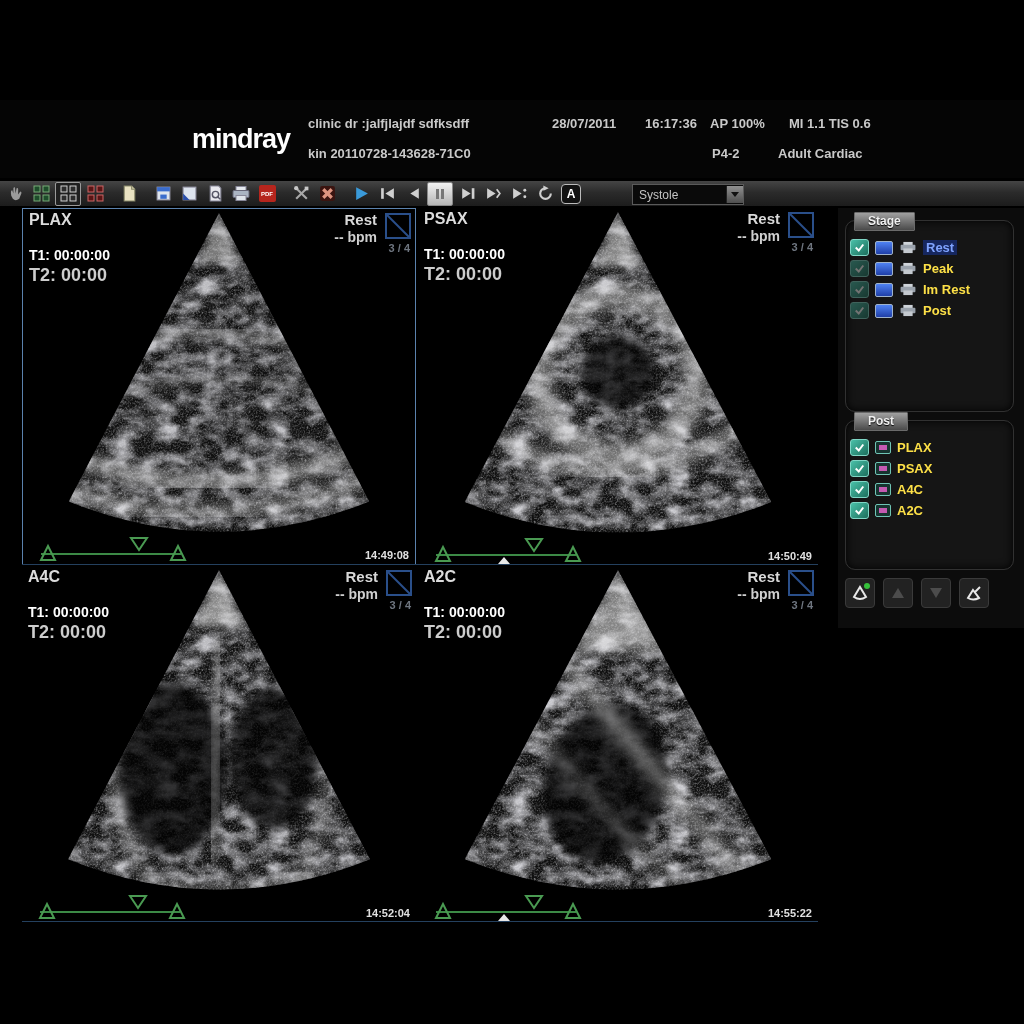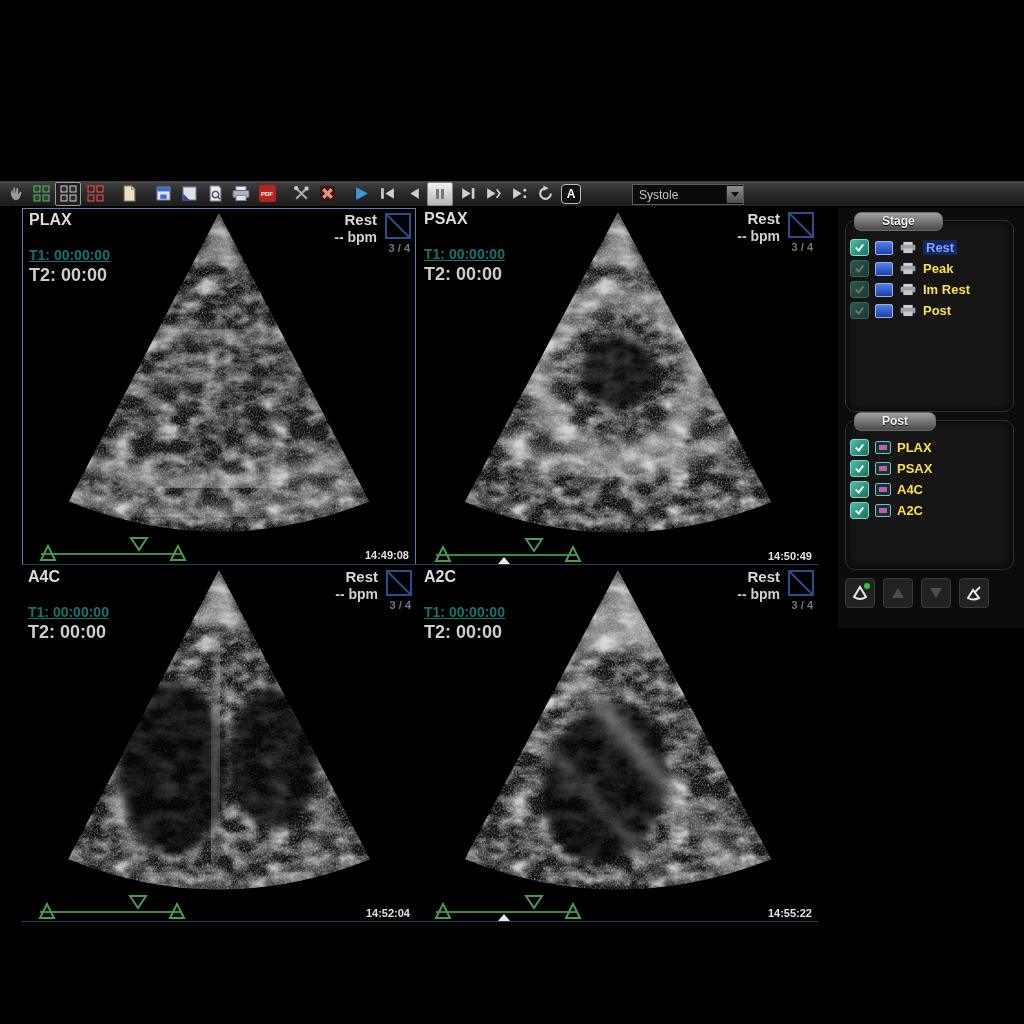--- a/index.html
+++ b/index.html
@@ -36,35 +36,35 @@
          display:flex;align-items:center;justify-content:center;}
   .caret{width:0;height:0;border-left:4px solid transparent;border-right:4px solid transparent;border-top:5px solid #111;}
   
   .q{position:absolute;background:#000;box-sizing:border-box;overflow:hidden;}
   .q.sel{border:1px solid #5b82ad;}
   .fan{position:absolute;left:0;top:0;width:100%;height:100%;}
   .q .t{position:absolute;font-weight:bold;white-space:nowrap;}
   .q-view{left:6px;top:2px;font-size:16px;color:#dcdcdc;}
   .q-stage{right:38px;top:2px;font-size:15px;color:#d8d8d8;}
   .q-bpm{right:38px;top:20px;font-size:14px;color:#cfcfcf;}
-  .q-t1{left:6px;top:38px;font-size:14px;color:#0f766e;text-decoration:underline;}
+  .q-t1{left:6px;top:38px;font-size:14px;color:#ffffff;}
   .q-t2{left:6px;top:56px;font-size:18px;color:#cdcdcd;}
   .q-page{right:5px;top:33px;font-size:11px;color:#6f7680;}
   .q-time{right:6px;bottom:3px;font-size:11px;color:#e0e0e0;}
   .pg-ic{position:absolute;right:4px;top:4px;width:26px;height:26px;}
   .q-tl{position:absolute;left:10px;bottom:2px;}
   .rowline{position:absolute;left:22px;width:796px;height:1px;background:#24405e;}
   .fmark{position:absolute;width:0;height:0;border-left:6px solid transparent;border-right:6px solid transparent;
          border-bottom:7px solid #e8e8e8;}
   
   .rpanel{position:absolute;left:838px;top:208px;width:186px;height:420px;background:#0c0c0c;}
   .gbox{position:absolute;left:7px;width:167px;background:#151515;border:1px solid #313131;border-radius:10px;
         box-shadow:inset 0 0 8px #000;}
-  .gbox .tab{position:absolute;left:8px;top:-9px;padding:1px 27px 2px;font-size:12px;font-weight:bold;color:#efefef;
-        background:linear-gradient(#a0a0a0,#4a4a4a);border:1px solid #6a6a6a;border-radius:7px;
+  .gbox .tab{position:absolute;left:8px;top:-9px;padding:1px 13px 2px;font-size:12px;font-weight:bold;color:#efefef;
+        background:linear-gradient(#a0a0a0,#4a4a4a);border:1px solid #6a6a6a;border-radius:1px;
         text-shadow:0 1px 1px #000;}
   .row{display:flex;align-items:center;height:21px;padding-left:4px;gap:6px;}
   .rows{padding-top:16px;}
   .chk{width:17px;height:15px;border-radius:3px;background:linear-gradient(135deg,#49c0a8,#1d6f5d);
        border:1px solid #7fd6c5;display:flex;align-items:center;justify-content:center;flex:0 0 auto;}
   .chk.dim{opacity:.4;}
   .scr{width:16px;height:12px;border-radius:2px;background:linear-gradient(#4f82f2,#1f3fa8);
        border:1px solid #9fb3cc;flex:0 0 auto;}
   .mini{width:14px;height:11px;border-radius:2px;background:#16342f;border:1px solid #6fc4b5;
         display:flex;align-items:center;justify-content:center;flex:0 0 auto;}
@@ -96,20 +96,31 @@
         <feGaussianBlur stdDeviation="4"></feGaussianBlur>
       </filter>
     <filter id="b7">
         <feGaussianBlur stdDeviation="7"></feGaussianBlur>
       </filter>
   </defs>
 </svg>
 
 <div class="screen">
 
+  <div class="hdr">
+    <div class="logo">mindray</div>
+    <div class="hline h-clinic">clinic dr :jalfjlajdf sdfksdff</div>
+    <div class="hline h-kin">kin 20110728-143628-71C0</div>
+    <div class="hline h-date">28/07/2011</div>
+    <div class="hline h-time">16:17:36</div>
+    <div class="hline h-ap">AP  100%</div>
+    <div class="hline h-mi">MI 1.1 TIS 0.6</div>
+    <div class="hline h-probe">P4-2</div>
+    <div class="hline h-preset">Adult Cardiac</div>
+  </div>
 
   <div class="tbar">
     <span class="tb">
       <svg width="17" height="17" viewBox="0 0 16 16">
           <path d="M4 10 Q3 5 5 5 L6 8 L6 3 Q6 2 7.5 2 L8 8 L9 3 Q10.5 2.5 10.5 4 L10.5 9 L12.5 6 Q14 6 13.5 8 L11.5 13 Q8 15.5 5.5 13 Z" fill="#9a9a9a"></path>
         </svg>
     </span>
     <span class="tb">
       <svg width="17" height="17" viewBox="0 0 17 17">
           <g stroke="#7a7" fill="#1e4d2b">

